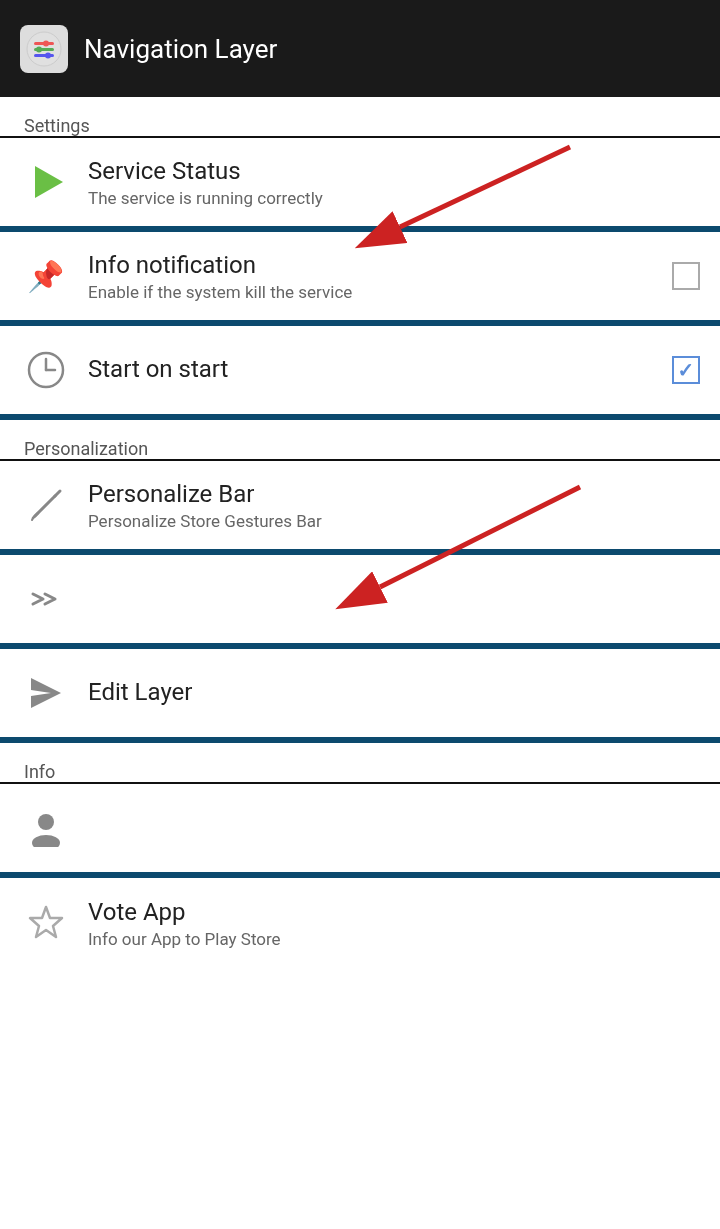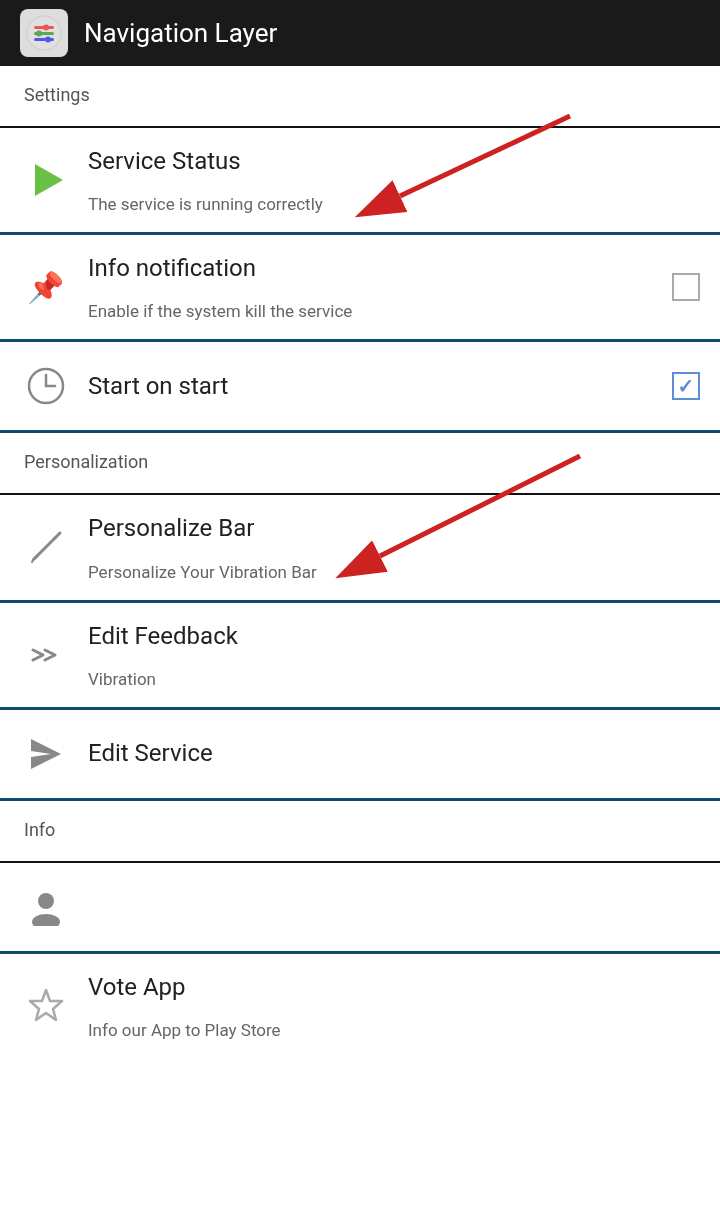--- a/index.html
+++ b/index.html
@@ -7,21 +7,21 @@
       width: 720px;
       min-height: 1229px;
       font-family: 'Roboto', Arial, sans-serif;
       background: #fff;
       overflow-x: hidden;
     }
 
     
     .app-bar {
       background: #1a1a1a;
-      height: 66px;
+      height: 97px;
       display: flex;
       align-items: center;
       padding: 0 20px;
       gap: 16px;
     }
     .app-bar-icon {
       width: 48px;
       height: 48px;
       background: #ddd;
       border-radius: 8px;
@@ -31,37 +31,37 @@
       flex-shrink: 0;
     }
     .app-bar-title {
       color: #fff;
       font-size: 26px;
       font-weight: 400;
     }
 
     
     .section-header {
-      padding: 18px 24px 21px 24px;
+      padding: 18px 24px 0 24px;
       font-size: 18px;
       color: #555;
       font-weight: 400;
     }
     .section-divider {
       height: 2px;
       background: #111;
       margin: 0 0 0 0;
     }
 
     
     .setting-item {
       display: flex;
       align-items: center;
       padding: 18px 20px;
-      border-bottom: 3px solid #0c4a6e;
+      border-bottom: 6px solid #0c4a6e;
       position: relative;
       cursor: pointer;
       min-height: 90px;
     }
     .setting-item:last-child {
       border-bottom: none;
       justify-content: center;
     }
     .setting-icon {
       width: 52px;
@@ -77,21 +77,21 @@
     }
     .setting-title {
       font-size: 24px;
       color: #222;
       font-weight: 400;
       line-height: 1.3;
     }
     .setting-subtitle {
       font-size: 17px;
       color: #666;
-      margin-top: 17px;
+      margin-top: 0;
     }
     .setting-control {
       flex-shrink: 0;
       margin-left: 12px;
     }
 
     
     .checkbox-unchecked {
       width: 28px;
       height: 28px;
@@ -211,45 +211,41 @@
     <div class="setting-icon">
       <svg width="38" height="38" viewBox="0 0 38 38">
         <line x1="8" y1="30" x2="28" y2="10" stroke="#888" stroke-width="3" stroke-linecap="round"></line>
         <line x1="28" y1="10" x2="33" y2="5" stroke="#888" stroke-width="3" stroke-linecap="round"></line>
         <line x1="6" y1="32" x2="11" y2="27" stroke="#888" stroke-width="2.5" stroke-linecap="round"></line>
         <line x1="6" y1="32" x2="5" y2="34" stroke="#888" stroke-width="2" stroke-linecap="round"></line>
       </svg>
     </div>
     <div class="setting-text">
       <div class="setting-title">Personalize Bar</div>
-      <div class="setting-subtitle">Personalize Your Vibration Bar</div>
+      <div class="setting-subtitle">Personalize Store Gestures Bar</div>
     </div>
   </div>
 
   <div class="setting-item">
     <div class="setting-icon">
       <svg width="38" height="38" viewBox="0 0 38 38">
         <polyline points="6,14 16,19 6,24" fill="none" stroke="#888" stroke-width="3" stroke-linecap="round" stroke-linejoin="round"></polyline>
         <polyline points="18,14 28,19 18,24" fill="none" stroke="#888" stroke-width="3" stroke-linecap="round" stroke-linejoin="round"></polyline>
       </svg>
     </div>
-    <div class="setting-text">
-      <div class="setting-title">Edit Feedback</div>
-      <div class="setting-subtitle">Vibration</div>
-    </div>
   </div>
 
   <div class="setting-item">
     <div class="setting-icon">
       <svg width="38" height="38" viewBox="0 0 38 38">
         <polygon points="4,34 34,19 4,4 4,16 24,19 4,22" fill="#888"></polygon>
       </svg>
     </div>
     <div class="setting-text">
-      <div class="setting-title">Edit Service</div>
+      <div class="setting-title">Edit Layer</div>
     </div>
   </div>
 
   <div class="section-header">Info</div>
   <div class="section-divider"></div>
 
   <div class="setting-item">
     <div class="setting-icon">
       <svg width="38" height="38" viewBox="0 0 38 38">
         <circle cx="19" cy="13" r="8" fill="#888"></circle>

